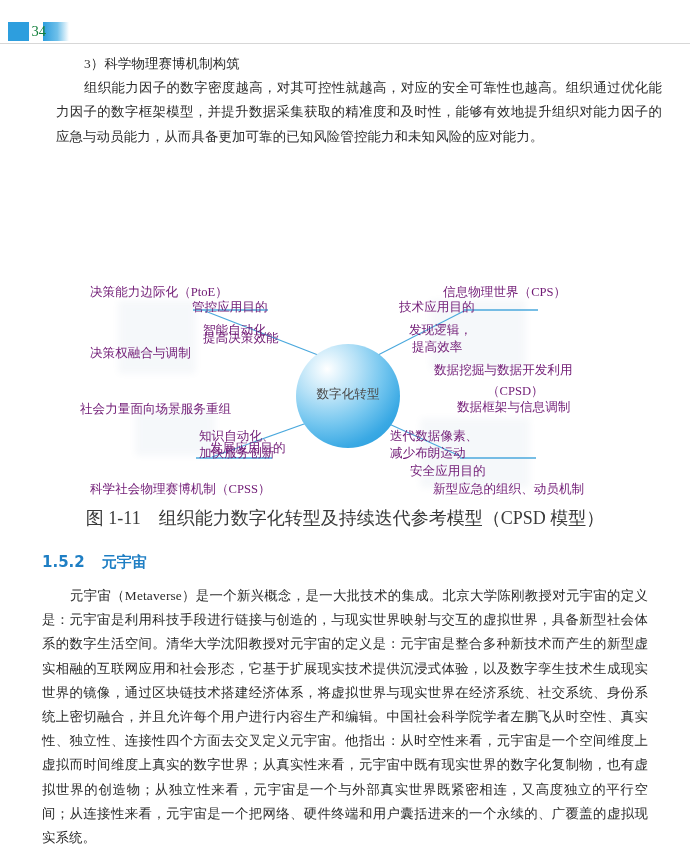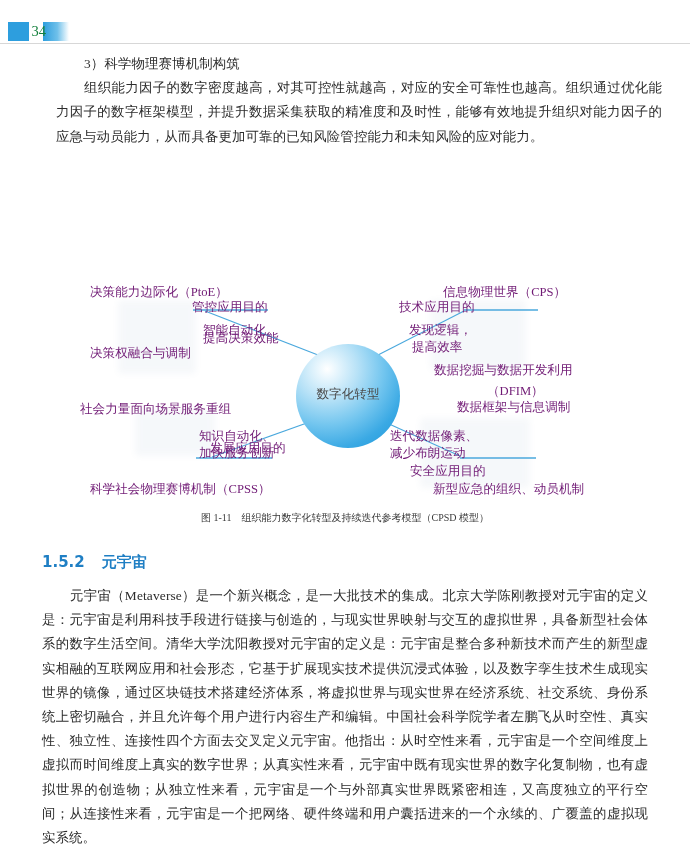--- a/index.html
+++ b/index.html
@@ -76,21 +76,21 @@
     font-size:12.6px;
     line-height:17.5px;
     color:#701a75;
     white-space:nowrap;
     font-family:"Liberation Serif","DejaVu Serif",serif;
   }
 
   .cap{
     position:absolute;left:0;top:508px;width:690px;
     text-align:center;
-    font-size:10px;line-height:20px;color:#3a3a3a;
+    font-size:18px;line-height:20px;color:#3a3a3a;
   }
 
   
   .sec-h{
     position:absolute;left:42px;top:551px;
     color:#1f7fc4;
     font-weight:bold;
     font-size:15px;line-height:22px;
     font-family:"DejaVu Sans","Liberation Sans",sans-serif;
   }
@@ -139,21 +139,21 @@
       <line x1="378" y1="147" x2="460" y2="184" stroke="#4aa8dd" stroke-width="1.1"></line>
       <line x1="460" y1="186" x2="536" y2="186" stroke="#4aa8dd" stroke-width="1.3"></line>
     </svg>
 
     <div class="sphere"></div>
     <div class="sphere-label">数字化转型</div>
 
     <div class="lbl" style="left:90px;top:284px;">决策能力边际化（PtoE）</div>
     <div class="lbl" style="left:443px;top:284px;">信息物理世界（CPS）</div>
     <div class="lbl" style="left:90px;top:481px;">科学社会物理赛博机制（CPSS）</div>
-    <div class="lbl" style="left:487px;top:383px;">（DFIM）</div>
+    <div class="lbl" style="left:487px;top:383px;">（CPSD）</div>
     <div class="lbl" style="left:457px;top:399px;">数据框架与信息调制</div>
 
     <div class="lbl" style="left:192px;top:299px;">管控应用目的</div>
     <div class="lbl" style="left:203px;top:322px;">智能自动化、</div>
     <div class="lbl" style="left:203px;top:330px;">提高决策效能</div>
     <div class="lbl" style="left:90px;top:345px;">决策权融合与调制</div>
 
     <div class="lbl" style="left:399px;top:299px;">技术应用目的</div>
     <div class="lbl" style="left:409px;top:322px;">发现逻辑，</div>
     <div class="lbl" style="left:412px;top:339px;">提高效率</div>

